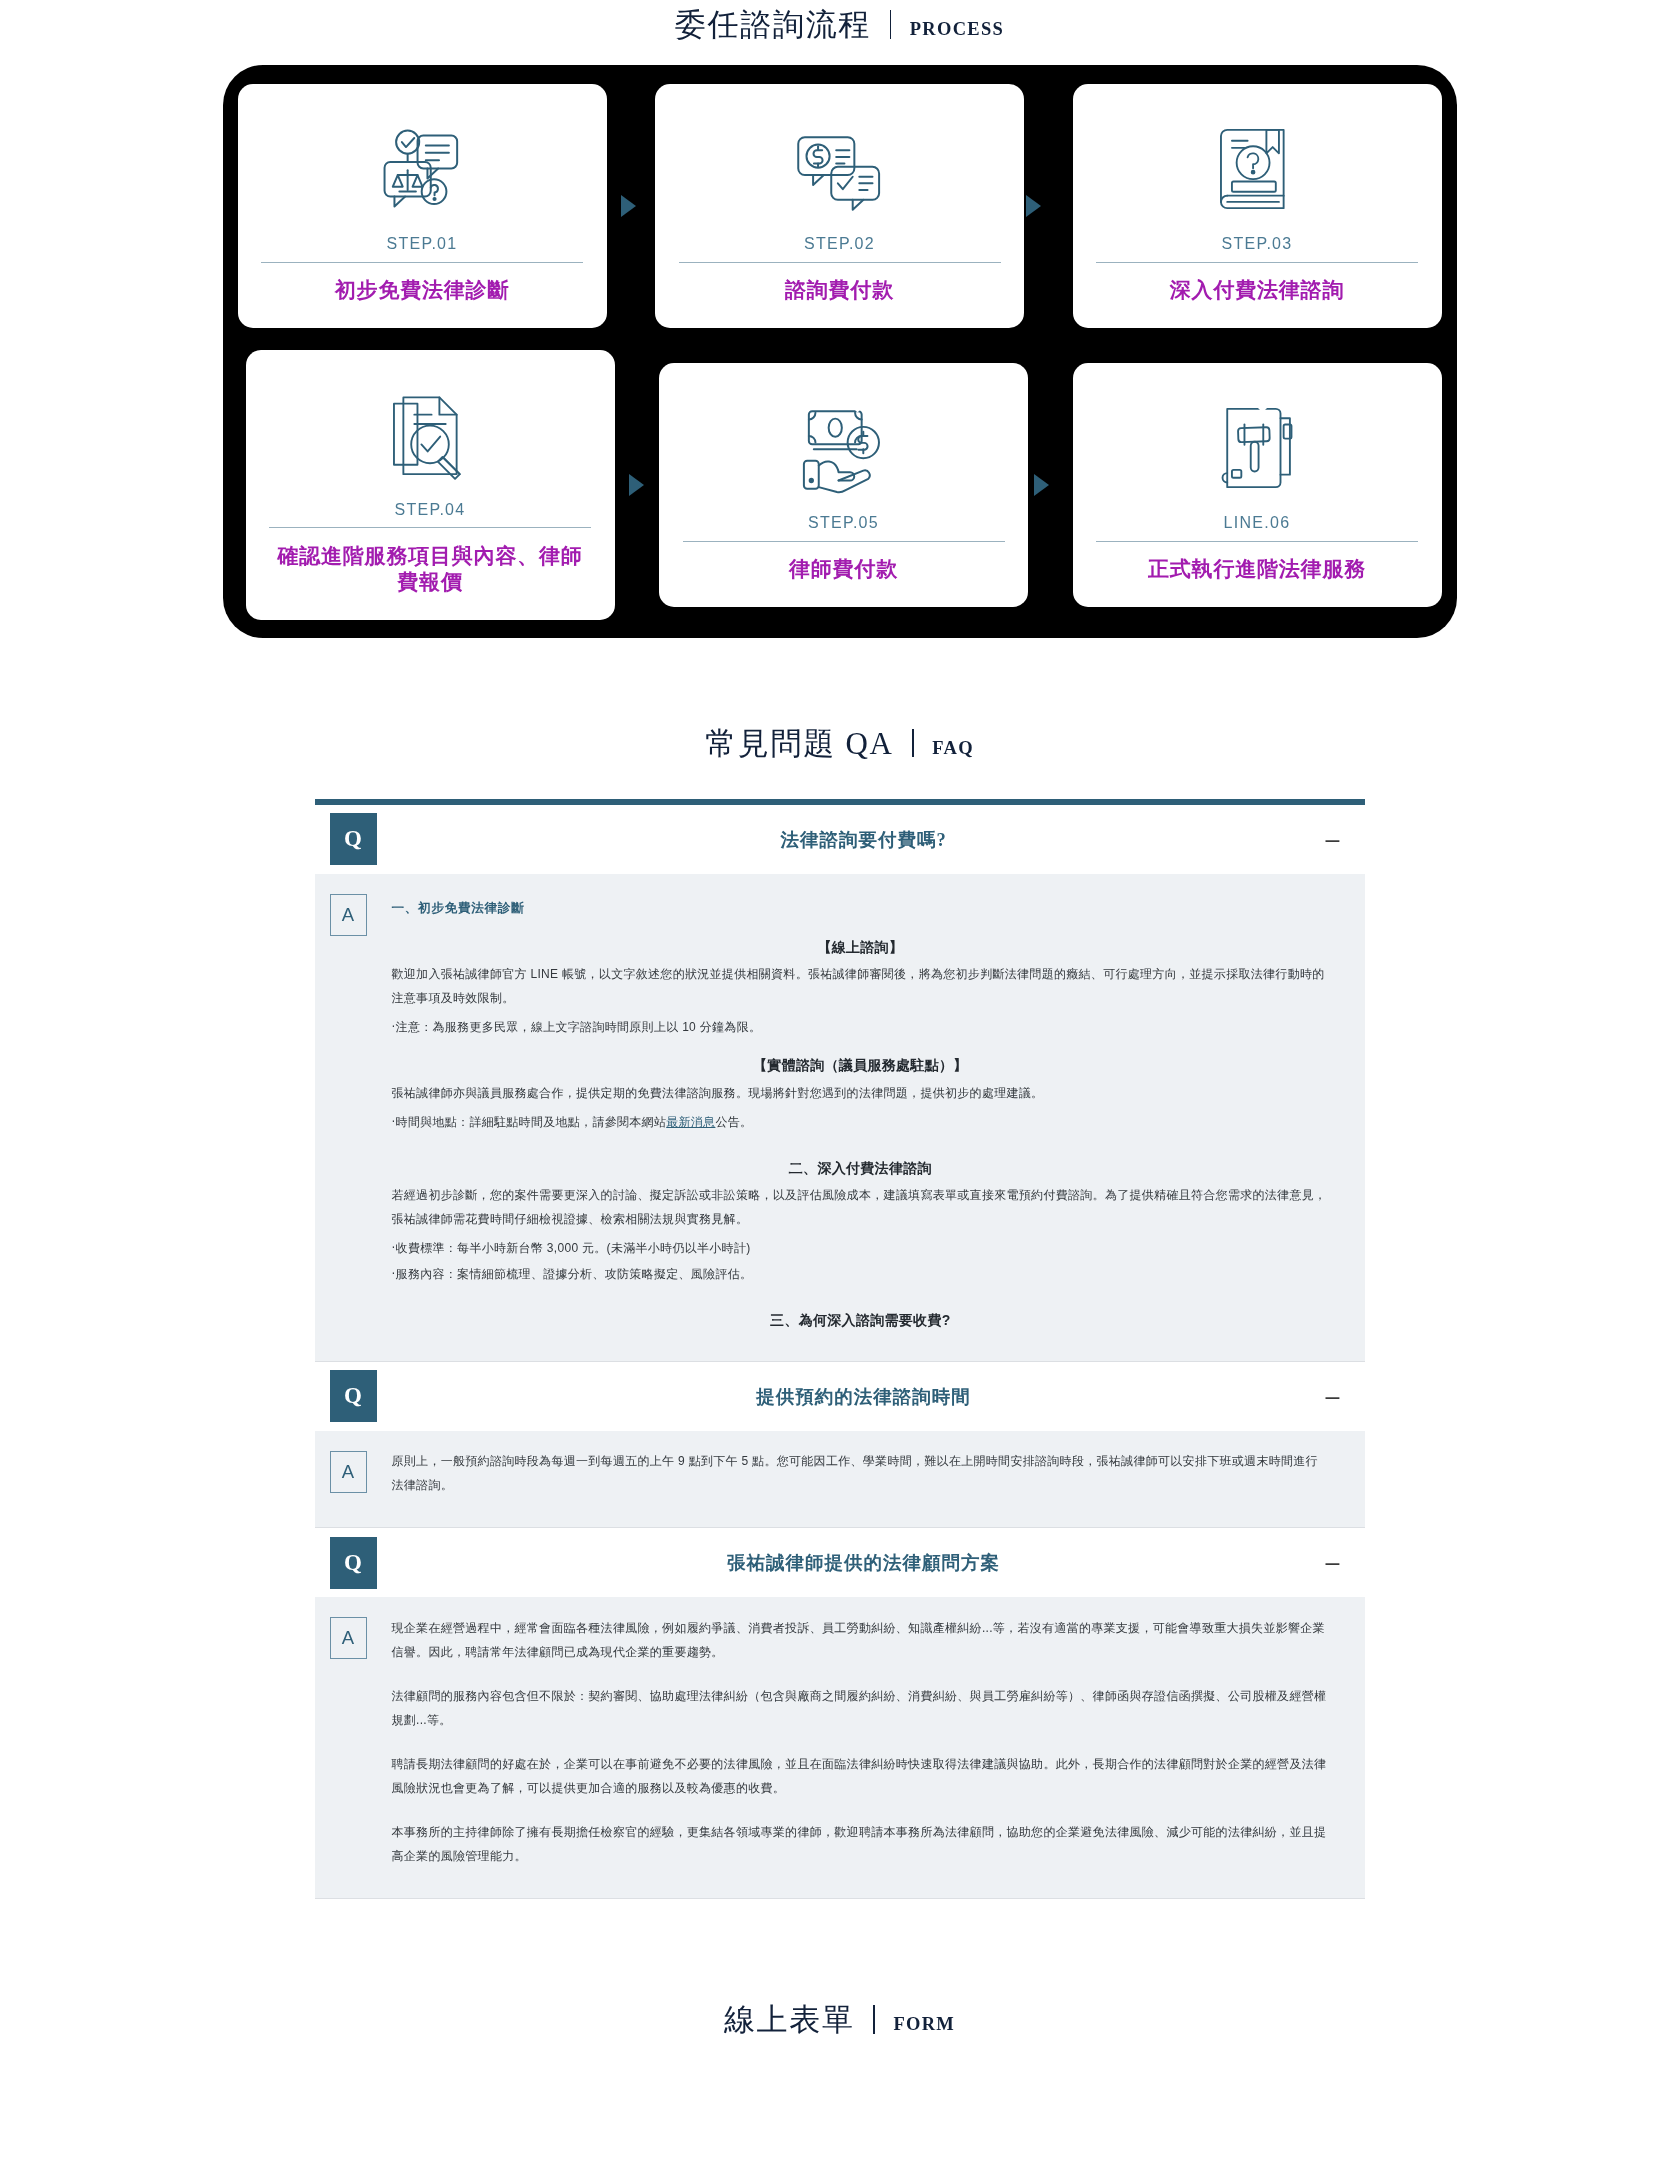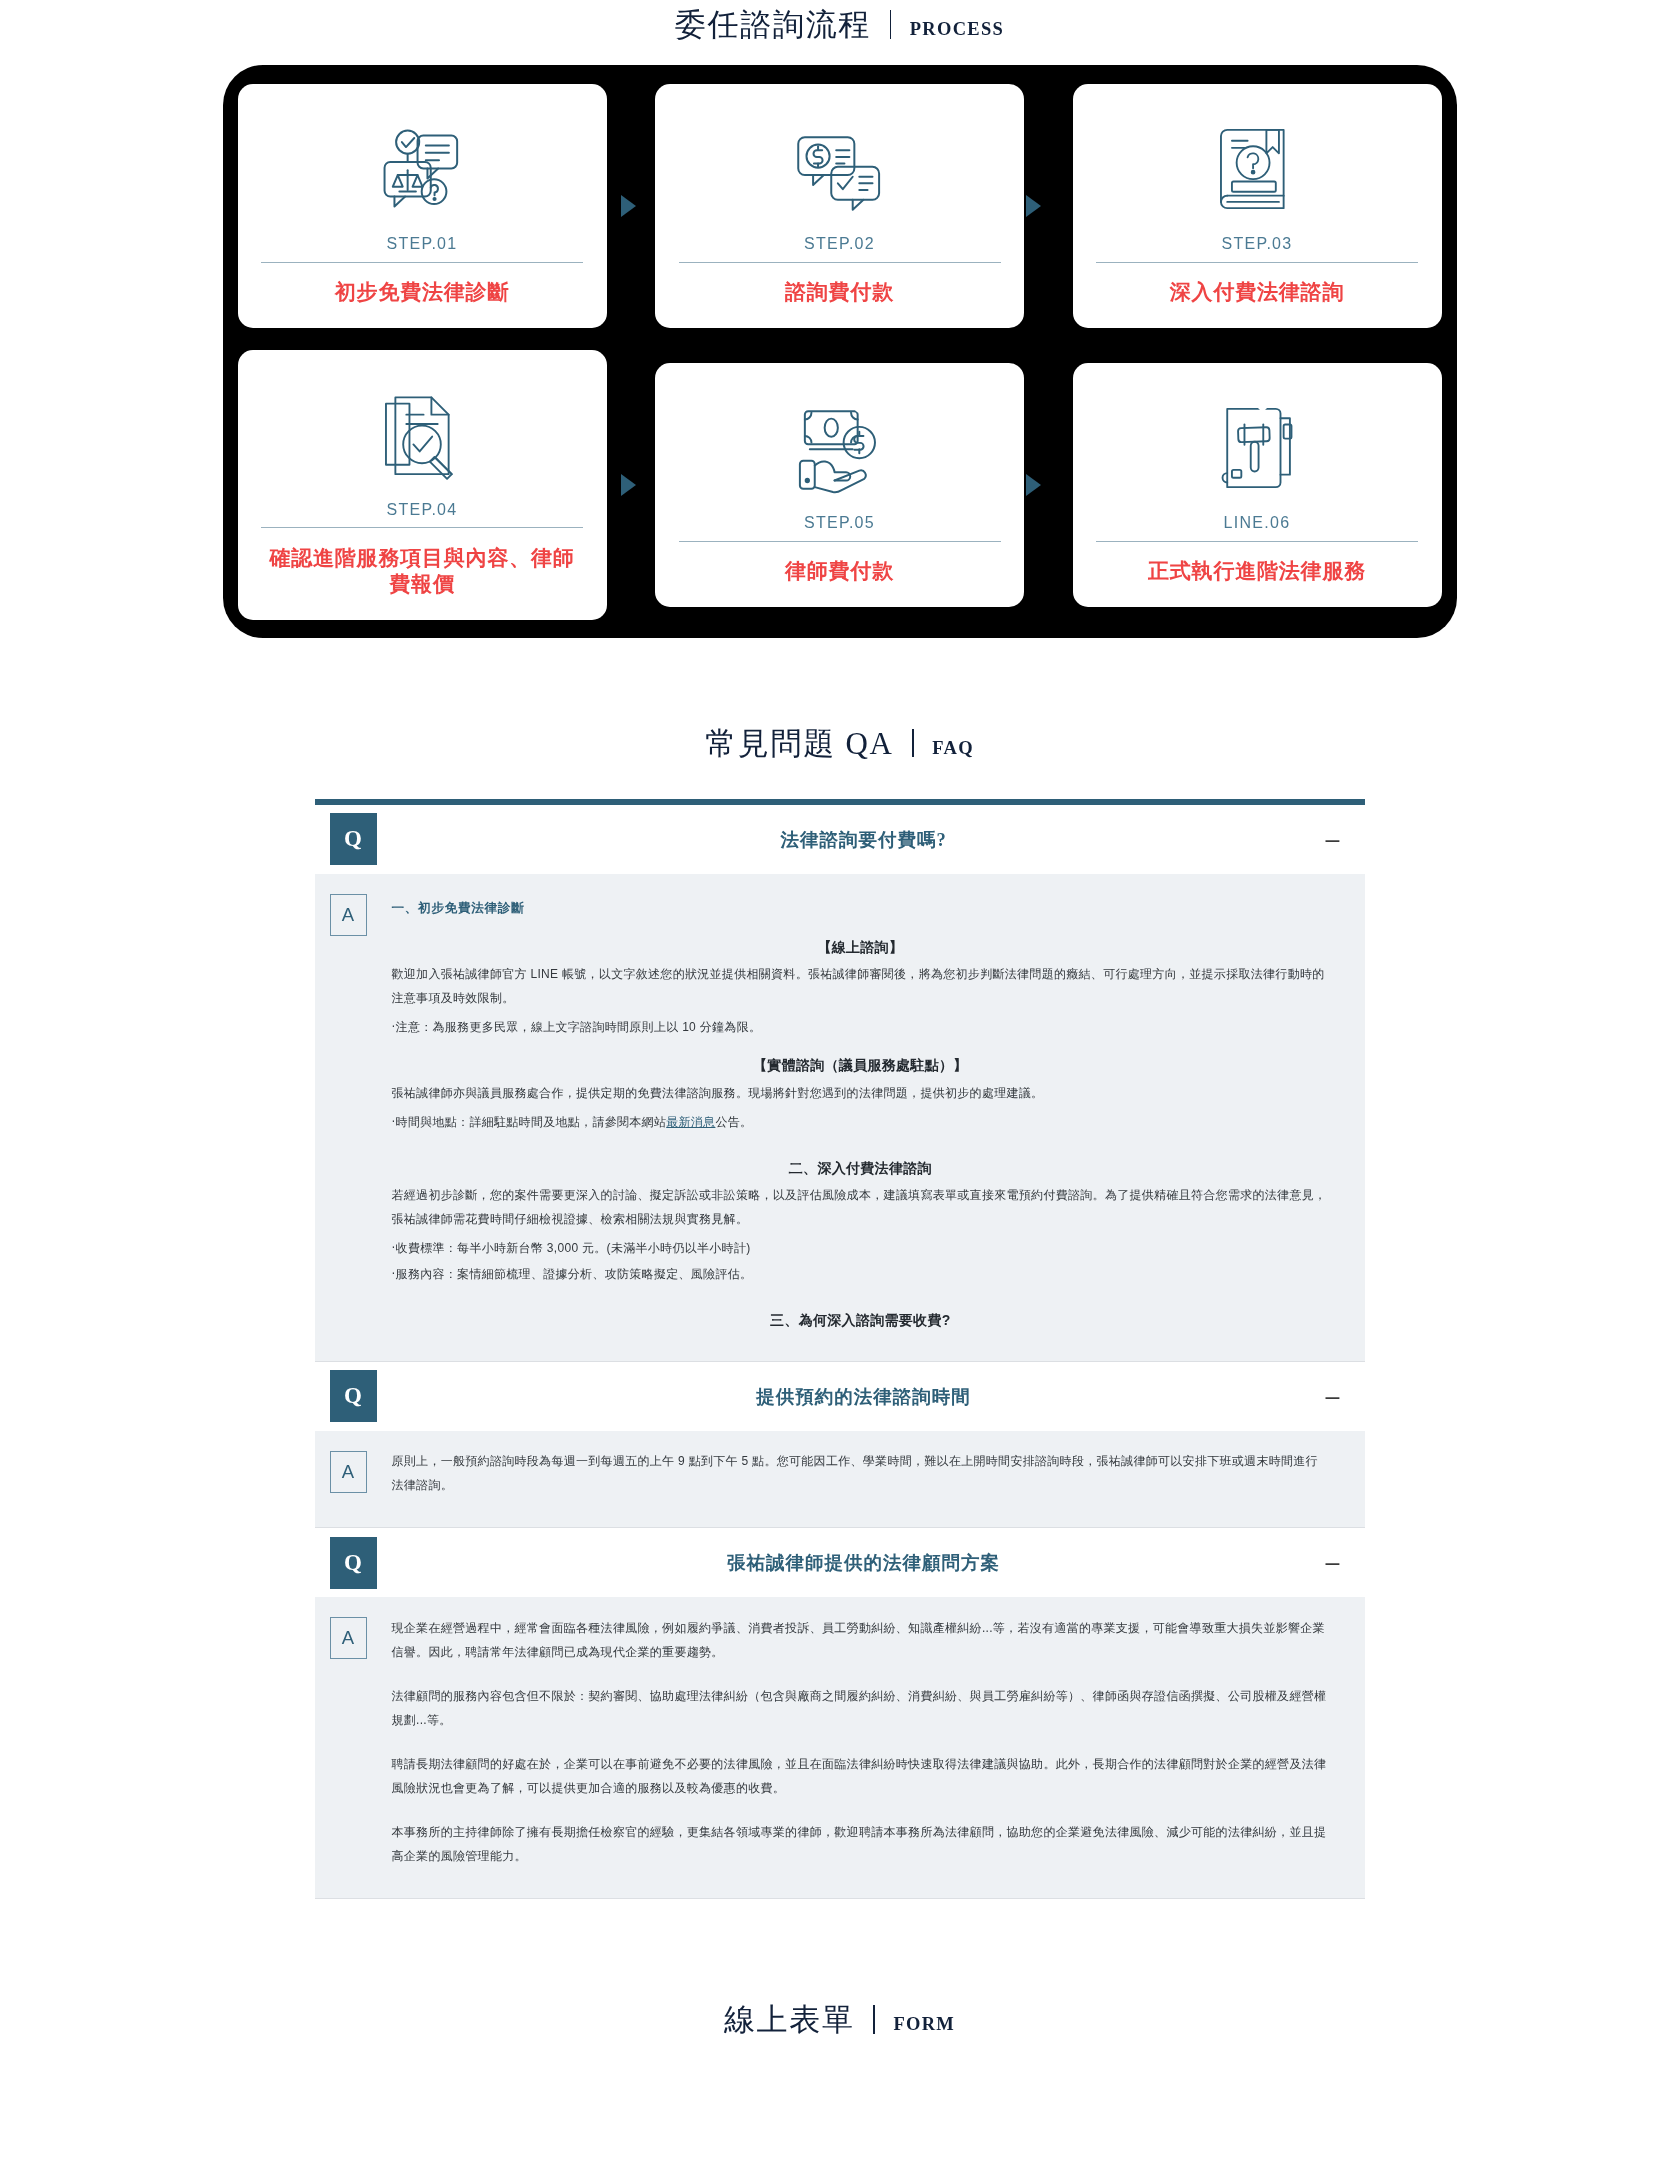--- a/index.html
+++ b/index.html
@@ -58,21 +58,21 @@
     background: #000000;
     border-radius: 40px;
     padding: 18.5px 15px;
   }
   .process-row {
     display: flex;
     justify-content: space-between;
     align-items: center;
     position: relative;
   }
-  .process-row + .process-row { margin-top: 22px; }
+  .process-row + .process-row { margin-top: 22px; margin-left: 8px; }
 
   .step-card {
     width: 369px;
     background: #ffffff;
     border-radius: 15px;
     padding: 22px 23.5px 22px 23.5px;
     display: flex;
     flex-direction: column;
     align-items: center;
     min-height: 233px;
@@ -91,25 +91,25 @@
     color: #4b7a93;
     margin-top: 3.4px;
     margin-bottom: 8.4px;
   }
   .step-rule {
     width: 100%;
     height: 0.8px;
     background: #9bb2bf;
   }
   .step-title {
-    font-family: Liberation Serif, serif;
+    font-family: Liberation Mono, monospace;
     font-weight: 700;
     font-size: 21px;
     letter-spacing: 0.8px;
-    color: #ef4444;
+    color: #a21caf;
     margin-top: 17px;
     text-align: center;
     line-height: 1.25;
   }
 
   
   .arrow-right {
     position: absolute;
     top: 50%;
     transform: translateY(-50%);

